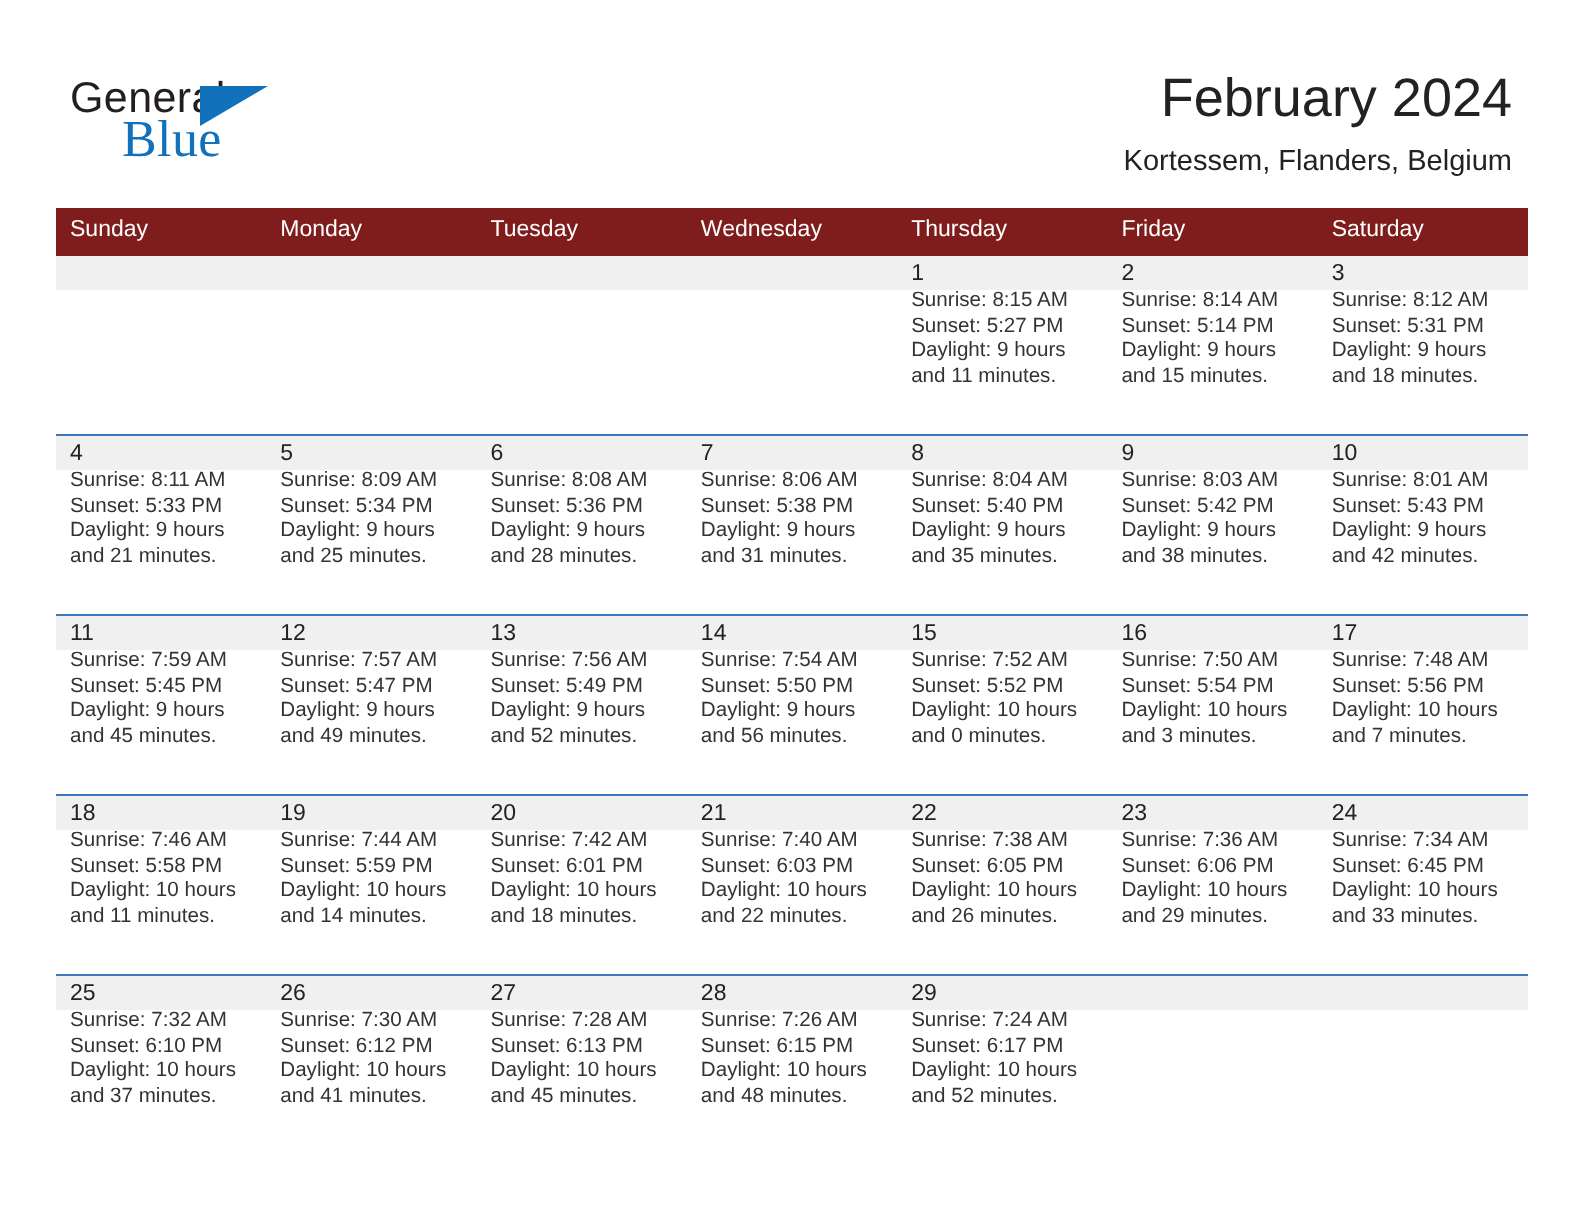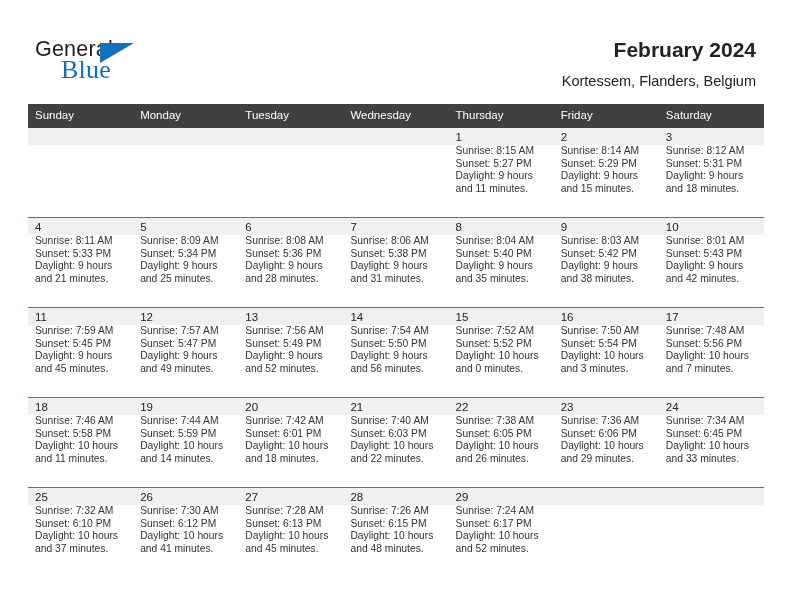--- a/index.html
+++ b/index.html
@@ -71,24 +71,24 @@
     border-bottom: 20px solid transparent;
   }
 
   .title-block {
     position: absolute;
     right: 36px;
     top: 33px;
     text-align: right;
   }
   .cal-title {
-    font-size: 21px;
+    font-size: 27px;
     line-height: 33px;
     color: #222222;
-    font-weight: bold;
+    font-weight: normal;
     white-space: nowrap;
   }
   .cal-subtitle {
     margin-top: 6px;
     font-size: 14.5px;
     line-height: 18px;
     color: #222222;
     white-space: nowrap;
   }
 
@@ -100,21 +100,21 @@
     width: 736px;
   }
 
   table.calendar {
     width: 736px;
     border-collapse: collapse;
     table-layout: fixed;
   }
 
   table.calendar th {
-    background: #404040;
+    background: #7f1d1d;
     color: #ffffff;
     font-size: 11.5px;
     font-weight: normal;
     text-align: left;
     padding: 5px 0 6px 7px;
     height: 11px;
     line-height: 13px;
     border: none;
   }
 
@@ -225,21 +225,21 @@
                   <div>Daylight: 9 hours</div>
                   <div>and 11 minutes.</div>
                 </div>
               </div>
             </td>
             <td>
               <div class="cell-inner">
                 <div class="daynum-band">2</div>
                 <div class="cell-lines">
                   <div>Sunrise: 8:14 AM</div>
-                  <div>Sunset: 5:29 PM</div>
+                  <div>Sunset: 5:14 PM</div>
                   <div>Daylight: 9 hours</div>
                   <div>and 15 minutes.</div>
                 </div>
               </div>
             </td>
             <td>
               <div class="cell-inner">
                 <div class="daynum-band">3</div>
                 <div class="cell-lines">
                   <div>Sunrise: 8:12 AM</div>

